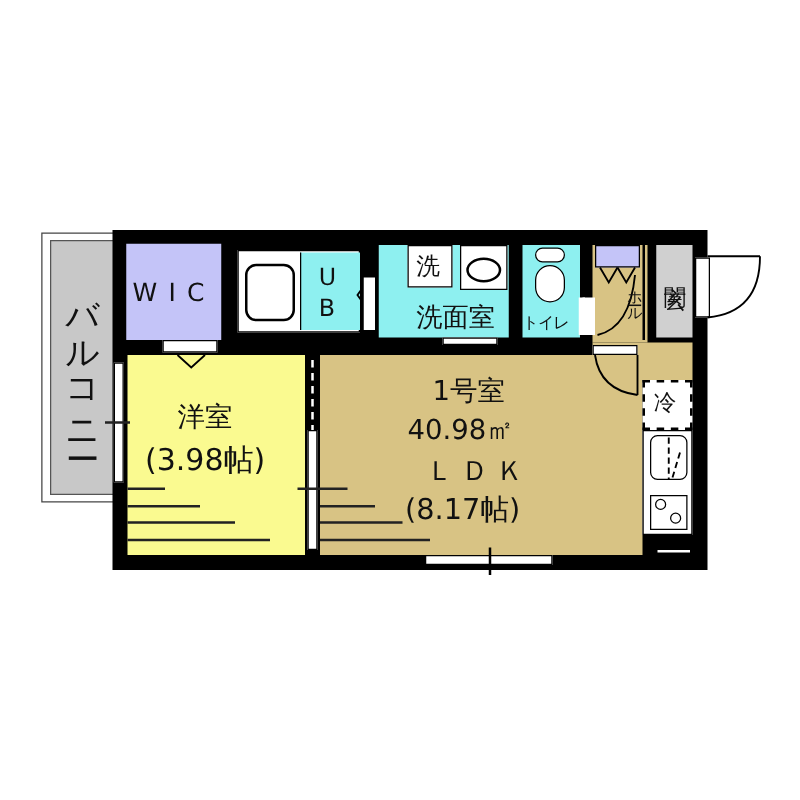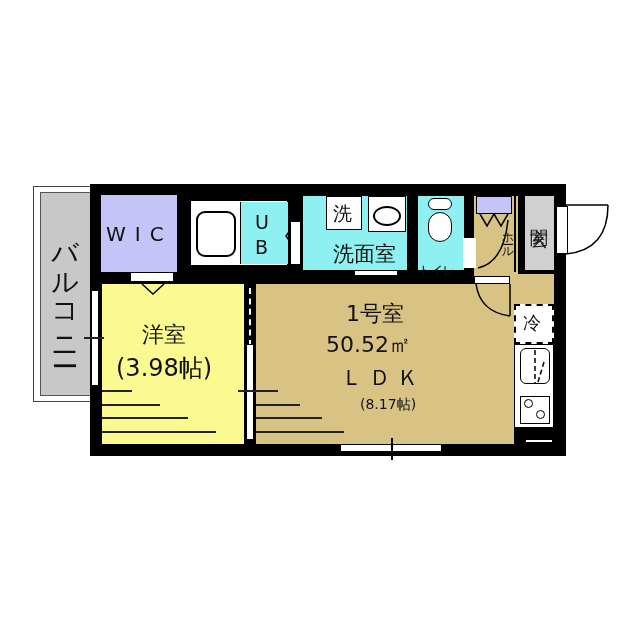--- a/index.html
+++ b/index.html
@@ -39,21 +39,21 @@
 <div class="lbl" style="left:333px;top:204px;font-size:19px;">洗</div>
 <div class="abs" style="left:368px;top:196px;width:38px;height:36px;background:#fff;border:1.5px solid #000;"></div>
 <div class="abs" style="left:373px;top:206px;width:28px;height:20px;border:2px solid #000;border-radius:50%;"></div>
 <div class="lbl" style="left:318px;top:244px;font-size:21px;margin-left:15px;">洗面室</div>
 <div class="abs" style="left:354px;top:270px;width:44px;height:6px;background:#fff;border:1px solid #000;"></div>
 <div class="abs" style="left:400px;top:272px;width:52px;height:4px;border-top:2px dashed #000;"></div>
 
 <div class="abs" style="left:418px;top:196px;width:46px;height:74px;background:#8ef0f0;"></div>
 <div class="abs" style="left:428px;top:198px;width:24px;height:12px;border:1.5px solid #000;border-radius:7px;background:#fff;"></div>
 <div class="abs" style="left:428px;top:212px;width:24px;height:30px;border:1.5px solid #000;border-radius:12px;background:#fff;"></div>
-<div class="lbl" style="left:418px;top:264px;font-size:13px;letter-spacing:-1px;">トイレ</div>
+<div class="lbl" style="left:418px;top:252px;font-size:13px;letter-spacing:-1px;">トイレ</div>
 <div class="abs" style="left:463px;top:238px;width:5px;height:30px;background:#fff;"></div>
 
 <div class="abs" style="left:474px;top:196px;width:44px;height:78px;background:#d8c384;"></div>
 <div class="abs" style="left:476px;top:196px;width:36px;height:18px;background:#c4c4f8;border:1px solid #000;"></div>
 <svg style="left:474px;top:212px;" width="44" height="62">
   <polyline points="6,2 13,14 20,2" fill="none" stroke="#000" stroke-width="1.5"></polyline>
   <polyline points="20,2 27,14 34,2" fill="none" stroke="#000" stroke-width="1.5"></polyline>
   <path d="M 34 8 Q 30 50 4 56" fill="none" stroke="#000" stroke-width="1.5"></path>
 </svg>
 <div class="abs" style="left:514px;top:196px;width:2px;height:76px;background:#000;"></div>
@@ -88,23 +88,23 @@
 <div class="hline" style="left:238px;top:390px;width:24px;height:1.5px;"></div>
 
 <div class="abs" style="left:256px;top:284px;width:258px;height:160px;background:#d8c384;"></div>
 <div class="abs" style="left:474px;top:274px;width:80px;height:30px;background:#d8c384;"></div>
 <div class="abs" style="left:474px;top:276px;width:36px;height:8px;background:#fff;border:1px solid #000;"></div>
 <svg style="left:474px;top:282px;" width="44" height="40">
   <path d="M 2 2 Q 6 30 36 34" fill="none" stroke="#000" stroke-width="1.5"></path>
   <line x1="36" y1="2" x2="36" y2="34" stroke="#000" stroke-width="1.5"></line>
 </svg>
 <div class="lbl" style="left:346px;top:303px;font-size:22px;">1号室</div>
-<div class="lbl" style="left:326px;top:334px;font-size:22px;">50.52㎡</div>
+<div class="lbl" style="left:326px;top:334px;font-size:22px;">40.98㎡</div>
 <div class="lbl" style="left:341px;top:367px;font-size:22px;letter-spacing:6px;">ＬＤＫ</div>
-<div class="lbl" style="left:324px;top:397px;font-size:14px;margin-left:36px;">(8.17帖)</div>
+<div class="lbl" style="left:324px;top:397px;font-size:23px;">(8.17帖)</div>
 <div class="hline" style="left:256px;top:390px;width:22px;"></div>
 <div class="hline" style="left:256px;top:404px;width:44px;"></div>
 <div class="hline" style="left:256px;top:417px;width:66px;"></div>
 <div class="hline" style="left:256px;top:431px;width:88px;"></div>
 <div class="win" style="left:340px;top:444px;width:102px;height:8px;"></div>
 <div class="abs" style="left:391px;top:438px;width:1.5px;height:22px;background:#000;"></div>
 
 <div class="abs" style="left:514px;top:304px;width:40px;height:40px;background:#fff;border:2px dashed #000;"></div>
 <div class="lbl" style="left:523px;top:314px;font-size:18px;">冷</div>
 <div class="abs" style="left:514px;top:344px;width:40px;height:84px;background:#fff;border:1.5px solid #000;"></div>

